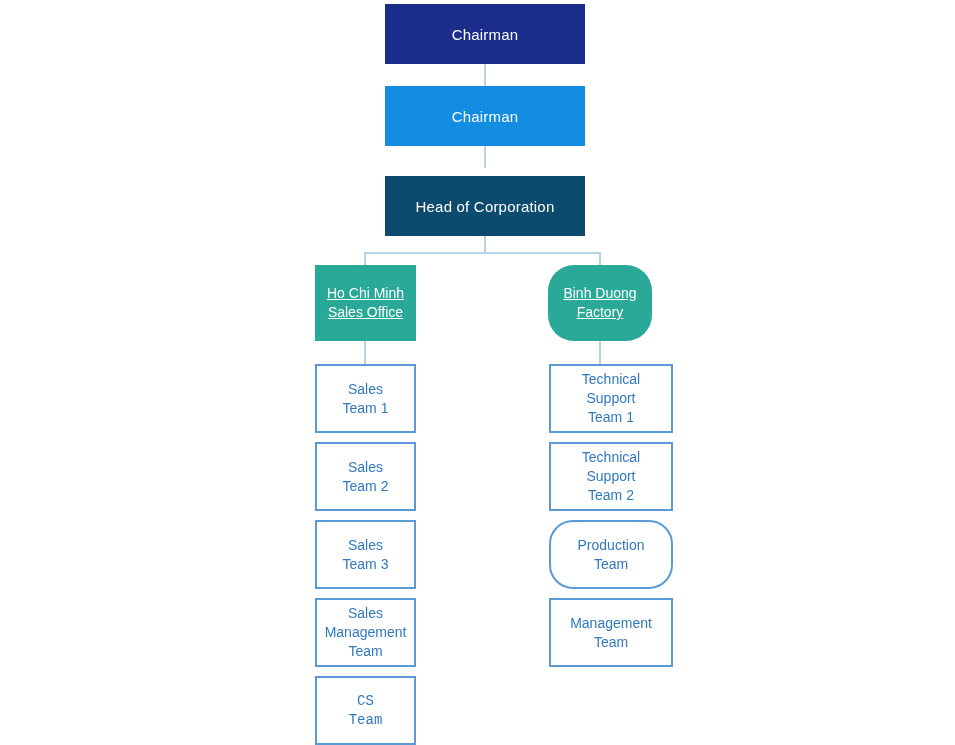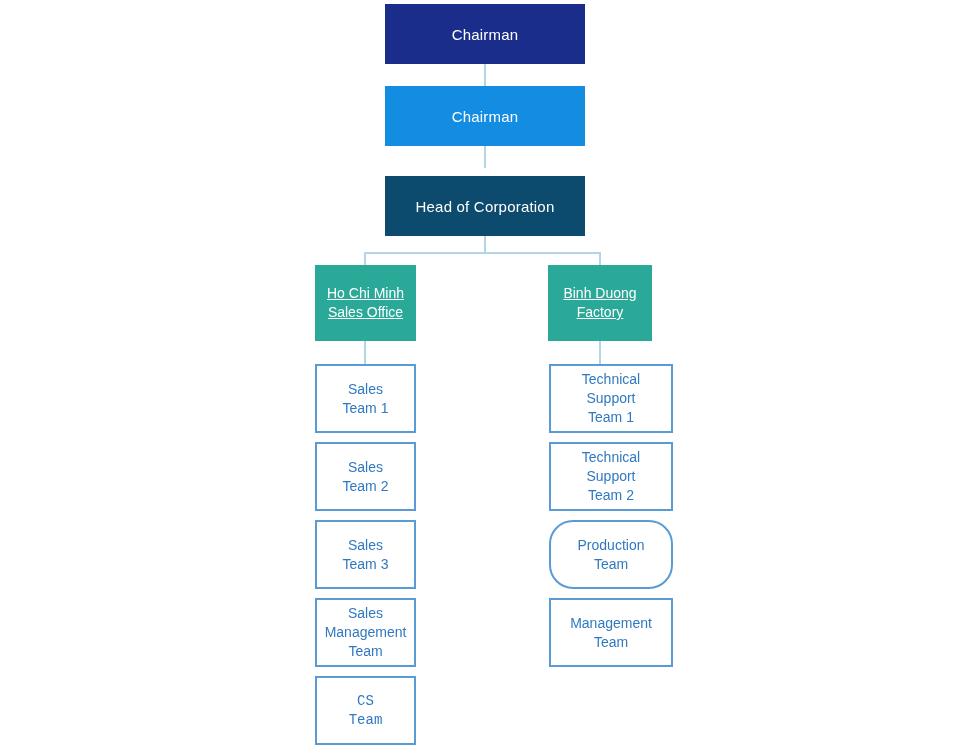--- a/index.html
+++ b/index.html
@@ -21,21 +21,21 @@
   }
   .lbl { white-space: pre-line; }
   
   .exec { left: 385px; width: 200px; height: 60px; color: #ffffff; font-size: 15px; letter-spacing: .2px; }
   .chairman  { top: 4px;   background: #1b2d8a; }
   .president { top: 86px;  background: #128de2; }
   .head      { top: 176px; background: #0c4a6e; }
   
   .branch { top: 265px; height: 76px; background: #2aa898; color: #ffffff; font-size: 14px; line-height: 19px; text-decoration: underline; }
   .branch-left  { left: 315px; width: 101px; }
-  .branch-right { left: 548px; width: 104px; }
+  .branch-right { left: 548px; width: 104px; border-radius: 26px; }
   
   .team {
     height: 69px;
     background: #ffffff;
     border: 2px solid #5b9bd5;
     color: #3079c1;
     font-size: 14px;
     line-height: 19px;
   }
   .col-left  { left: 315px; width: 101px; }

